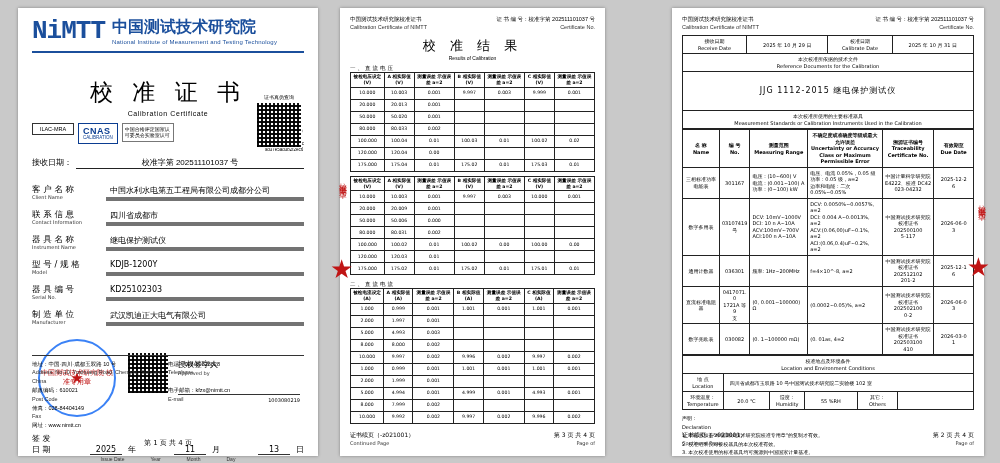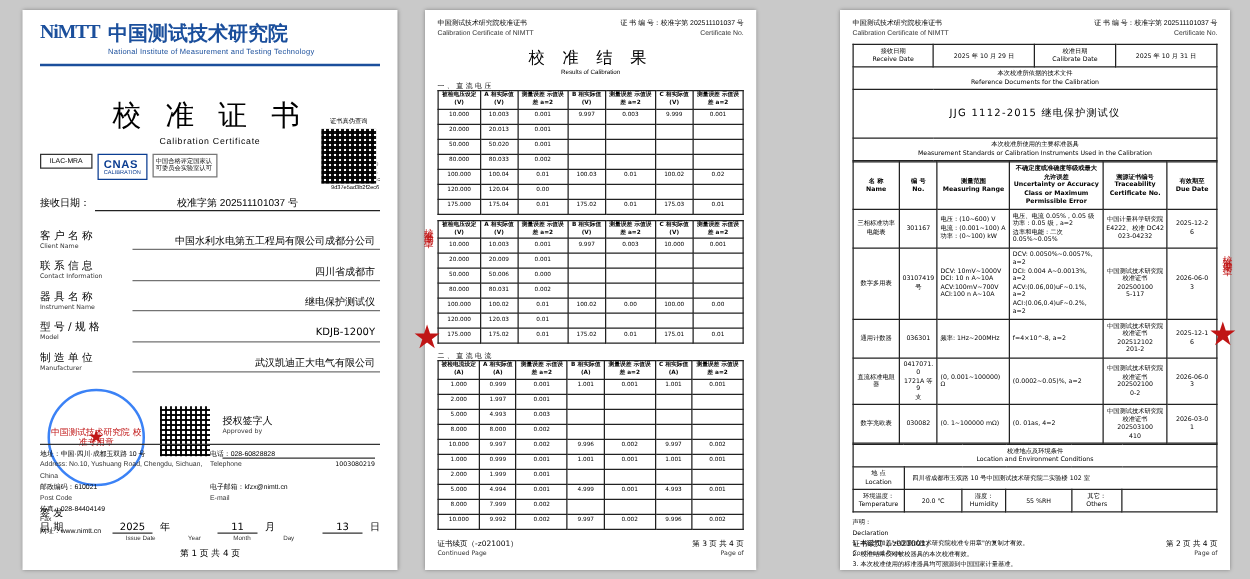--- a/index.html
+++ b/index.html
@@ -1,21 +1,21 @@
 <!DOCTYPE html>
 <html><head>
 <meta charset="utf-8">
 <style>
   html,body{margin:0;padding:0;background:#c9c9c9;}
   body{width:1000px;height:463px;overflow:hidden;font-family:"Liberation Sans",sans-serif;}
   .sheet{position:absolute;background:#fff;box-shadow:0 0 3px rgba(0,0,0,.35);box-sizing:border-box;}
   
   #page1{left:18px;top:8px;width:300px;height:448px;padding:10px 14px;}
   .p1-head{display:flex;align-items:flex-start;gap:7px;border-bottom:2px solid #1b4f9c;padding-bottom:6px;}
-  .nimtt-logo{font-family:Liberation Serif, serif;font-weight:bold;font-size:16px;color:#1b4f9c;letter-spacing:-1px;line-height:1;}
+  .nimtt-logo{font-family:Liberation Mono, monospace;font-weight:bold;font-size:26px;color:#1b4f9c;letter-spacing:-1px;line-height:1;}
   .cn-name{font-size:16px;color:#1b4f9c;font-weight:bold;font-family:"DejaVu Sans",sans-serif;line-height:1.1;}
   .en-name{font-size:6px;color:#1b4f9c;margin-top:3px;letter-spacing:.2px;}
   .p1-title{text-align:center;margin-top:14px;}
   .p1-title .cn{font-size:23px;letter-spacing:6px;font-family:"DejaVu Sans",sans-serif;margin-top:24px;}
   .p1-title .en{font-size:7px;letter-spacing:.6px;margin-top:2px;}
   .accred{display:flex;gap:4px;margin-top:6px;align-items:flex-start;}
   .accred-box{border:1px solid #333;font-size:5.5px;padding:2px 3px;line-height:1.25;text-align:center;width:34px;}
   .cnas{font-weight:bold;font-size:9px;color:#0b3d91;border:1px solid #0b3d91;padding:3px 4px;line-height:1;letter-spacing:.5px;}
   .cnas small{display:block;font-size:4.5px;letter-spacing:0;font-weight:normal;}
   .accred-cn{font-size:5px;line-height:1.3;border:1px solid #777;padding:2px;width:46px;}
@@ -25,21 +25,21 @@
   .qr-blk{position:absolute;right:16px;top:86px;text-align:center;font-size:4.5px;line-height:1.35;}
   .qr{width:44px;height:44px;background:
       repeating-linear-gradient(0deg,#111 0 2px,#fff 2px 4px),
       repeating-linear-gradient(90deg,#111 0 2px,transparent 2px 4px);
       background-blend-mode:multiply;border:1px solid #fff;}
   .qrcap{font-size:5px;margin-bottom:1px;}
   .fields{margin-top:16px;}
   .frow{display:flex;align-items:flex-end;margin-bottom:9px;}
   .flab{width:74px;flex:0 0 74px;font-size:8.5px;line-height:1.15;font-family:"DejaVu Sans",sans-serif;}
   .flab .en{display:block;font-size:5px;color:#333;letter-spacing:0;}
-  .fval{flex:1;border-bottom:1px solid #737373;font-size:8px;padding:0 4px 1px;min-height:11px;font-family:"DejaVu Sans",sans-serif;text-align:right;}
+  .fval{flex:1;border-bottom:4px solid #737373;font-size:8px;padding:0 4px 1px;min-height:11px;font-family:"DejaVu Sans",sans-serif;}
   .seal-row{position:relative;height:96px;margin-top:6px;}
   .seal{position:absolute;left:6px;top:4px;width:74px;height:74px;border-radius:50%;border:2px solid #3b82f6;color:#c01515;display:flex;align-items:center;justify-content:center;text-align:center;font-size:7px;line-height:1.25;font-family:"DejaVu Sans",sans-serif;}
   .seal .star{position:absolute;left:50%;top:50%;transform:translate(-50%,-50%);font-size:15px;}
   .seal span{display:block;transform:rotate(0deg);}
   .qr2{position:absolute;left:96px;top:18px;width:40px;height:40px;background:
       repeating-linear-gradient(0deg,#111 0 2px,#fff 2px 4px),
       repeating-linear-gradient(90deg,#111 0 2px,transparent 2px 4px);background-blend-mode:multiply;}
   .approved{position:absolute;right:4px;top:24px;width:122px;font-size:8px;font-family:"DejaVu Sans",sans-serif;}
   .approved .line{border-bottom:1px solid #333;height:16px;margin-top:2px;}
   .approved .en{font-size:5px;color:#333;}
@@ -126,20 +126,24 @@
     </div>
     <div class="frow">
       <div class="flab"><span>器 具 名 称</span><span class="en">Instrument Name</span></div>
       <div class="fval">继电保护测试仪</div>
     </div>
     <div class="frow">
       <div class="flab"><span>型 号 / 规 格</span><span class="en">Model</span></div>
       <div class="fval">KDJB-1200Y</div>
     </div>
     <div class="frow">
+      <div class="flab"><span>器 具 编 号</span><span class="en">Serial No.</span></div>
+      <div class="fval">KD25102303</div>
+    </div>
+    <div class="frow">
       <div class="flab"><span>制 造 单 位</span><span class="en">Manufacturer</span></div>
       <div class="fval">武汉凯迪正大电气有限公司</div>
     </div>
   </div>
 
   <div class="qr-blk">
     <div class="qrcap">证书真伪查询</div>
     <div class="qr"></div>
   </div>
 

